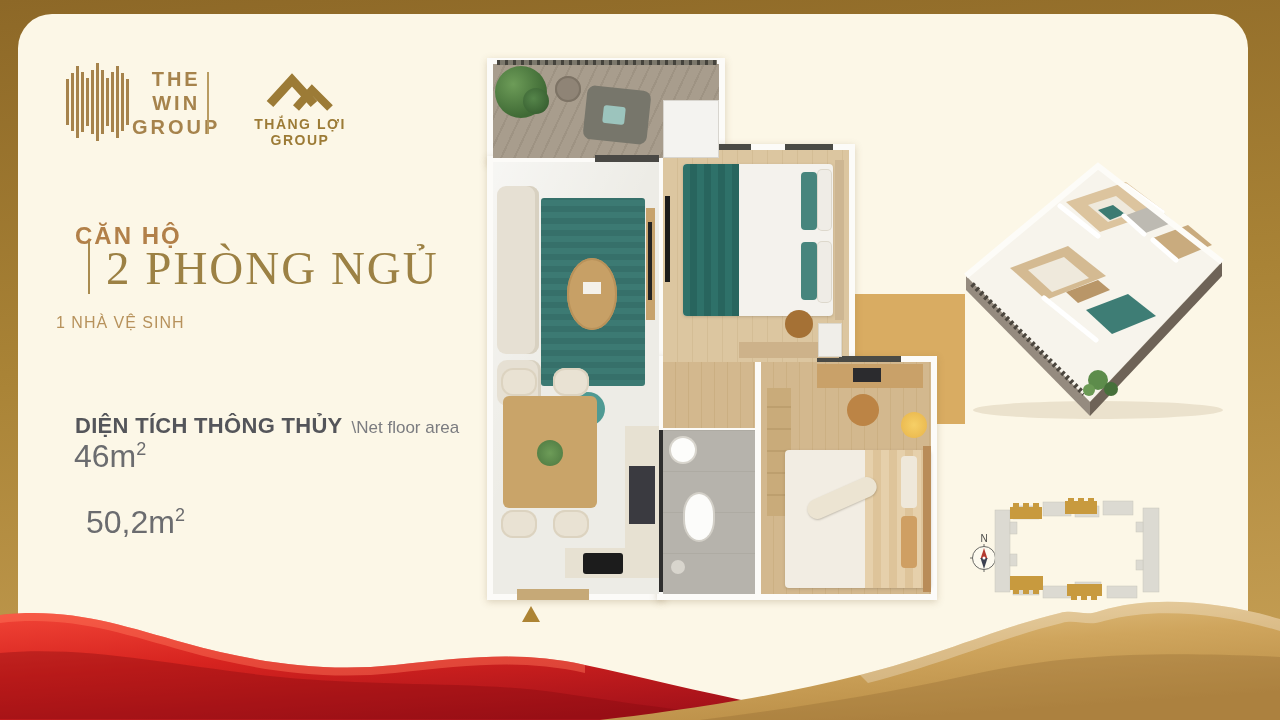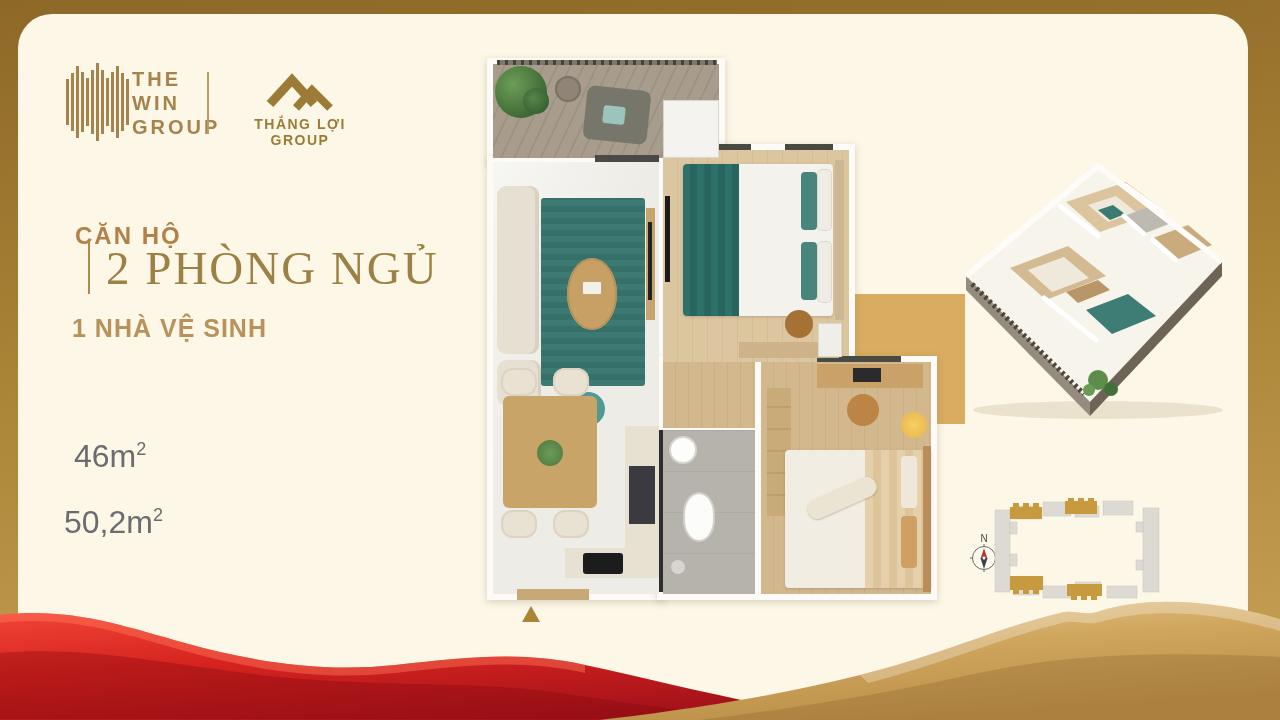--- a/index.html
+++ b/index.html
@@ -5,41 +5,41 @@
   html,body{margin:0;padding:0;}
   .stage{position:relative;width:1280px;height:720px;overflow:hidden;
     background:linear-gradient(175deg,#8d6827 0%,#a98336 45%,#c9a258 100%);
     font-family:"Liberation Sans",sans-serif;}
   .panel{position:absolute;left:18px;top:14px;right:32px;bottom:12px;
     background:#fcf7e7;border-radius:34px;}
   
   .wc-bars{position:absolute;left:66px;top:62px;height:80px;display:flex;align-items:center;gap:2px;}
   .wc-bars i{display:block;width:3px;background:#a6834c;}
   .wc-text{position:absolute;left:132px;top:67px;color:#a6834c;font-size:20px;font-weight:bold;
-    letter-spacing:3px;line-height:24px;}
+    letter-spacing:3px;line-height:24px;text-align:center;}
   .logo-div{position:absolute;left:207px;top:72px;width:2px;height:62px;background:#b99c62;}
   .tl-chev{position:absolute;left:262px;top:68px;}
   .tl-text{position:absolute;left:228px;top:116px;width:144px;text-align:center;color:#9c7b36;
     font-size:14px;font-weight:bold;letter-spacing:1.5px;}
   
   .can-ho{position:absolute;left:75px;top:222px;color:#b28049;font-size:24px;font-weight:bold;letter-spacing:2px;}
   .unit-row{position:absolute;left:72px;top:242px;display:flex;align-items:center;color:#9c8144;
     font-family:"Liberation Serif",serif;}
   .unit-code{font-size:62px;line-height:62px;}
   .unit-sep{width:2px;height:52px;background:#a98c50;margin:0 16px;}
   .unit-bed{font-size:47px;line-height:52px;letter-spacing:2px;}
-  .ve-sinh{position:absolute;left:72px;top:314px;color:#b7925c;font-size:25px;font-weight:bold;letter-spacing:1px;}
+  .ve-sinh{position:absolute;left:56px;top:314px;color:#b7925c;font-size:16px;font-weight:normal;letter-spacing:1px;}
   
   .a-label{position:absolute;display:flex;align-items:baseline;gap:9px;white-space:nowrap;}
   .a-label b{color:#54555a;font-size:22px;letter-spacing:.3px;}
   .a-label span{color:#7b7c80;font-size:17px;}
   .a-value{position:absolute;color:#6b6c6f;font-size:32px;}
   .a-value sup{font-size:18px;}
   .al1{left:75px;top:413px}.av1{left:74px;top:438px}
-  .al2{left:75px;top:480px}.av2{left:64px;top:504px}
+  .al2{left:75px;top:480px}.av2{left:86px;top:504px}
   
   .plan{position:absolute;left:487px;top:58px;width:480px;height:562px;}
   .plan *{position:absolute;}
   .wb{background:#fcfbf8;box-shadow:0 2px 7px rgba(125,100,55,.25);}
   .b-balcony{left:0;top:0;width:238px;height:106px;}
   .b-left{left:0;top:98px;width:178px;height:444px;}
   .b-bed1{left:170px;top:86px;width:198px;height:224px;}
   .b-right{left:170px;top:298px;width:280px;height:244px;}
   .gold-area{left:366px;top:236px;width:112px;height:130px;background:#d9ac62;}
   .f-balcony{left:6px;top:6px;width:226px;height:94px;
@@ -162,20 +162,24 @@
   </svg>
   <div class="tl-text">THẮNG LỢI GROUP</div>
 
   <div class="can-ho">CĂN HỘ</div>
   <div class="unit-row">
     <span class="unit-sep"></span>
     <span class="unit-bed">2 PHÒNG NGỦ</span>
   </div>
   <div class="ve-sinh">1 NHÀ VỆ SINH</div>
 
+  <div class="a-label al1">
+    <b>DIỆN TÍCH THÔNG THỦY</b>
+    <span>\Net floor area</span>
+  </div>
   <div class="a-value av1"><span>46m</span><sup>2</sup></div>
   <div class="a-value av2"><span>50,2m</span><sup>2</sup></div>
 
   <div class="plan">
     <div class="gold-area"></div>
     <div class="wb b-balcony"></div>
     <div class="wb b-left"></div>
     <div class="wb b-bed1"></div>
     <div class="wb b-right"></div>
 

